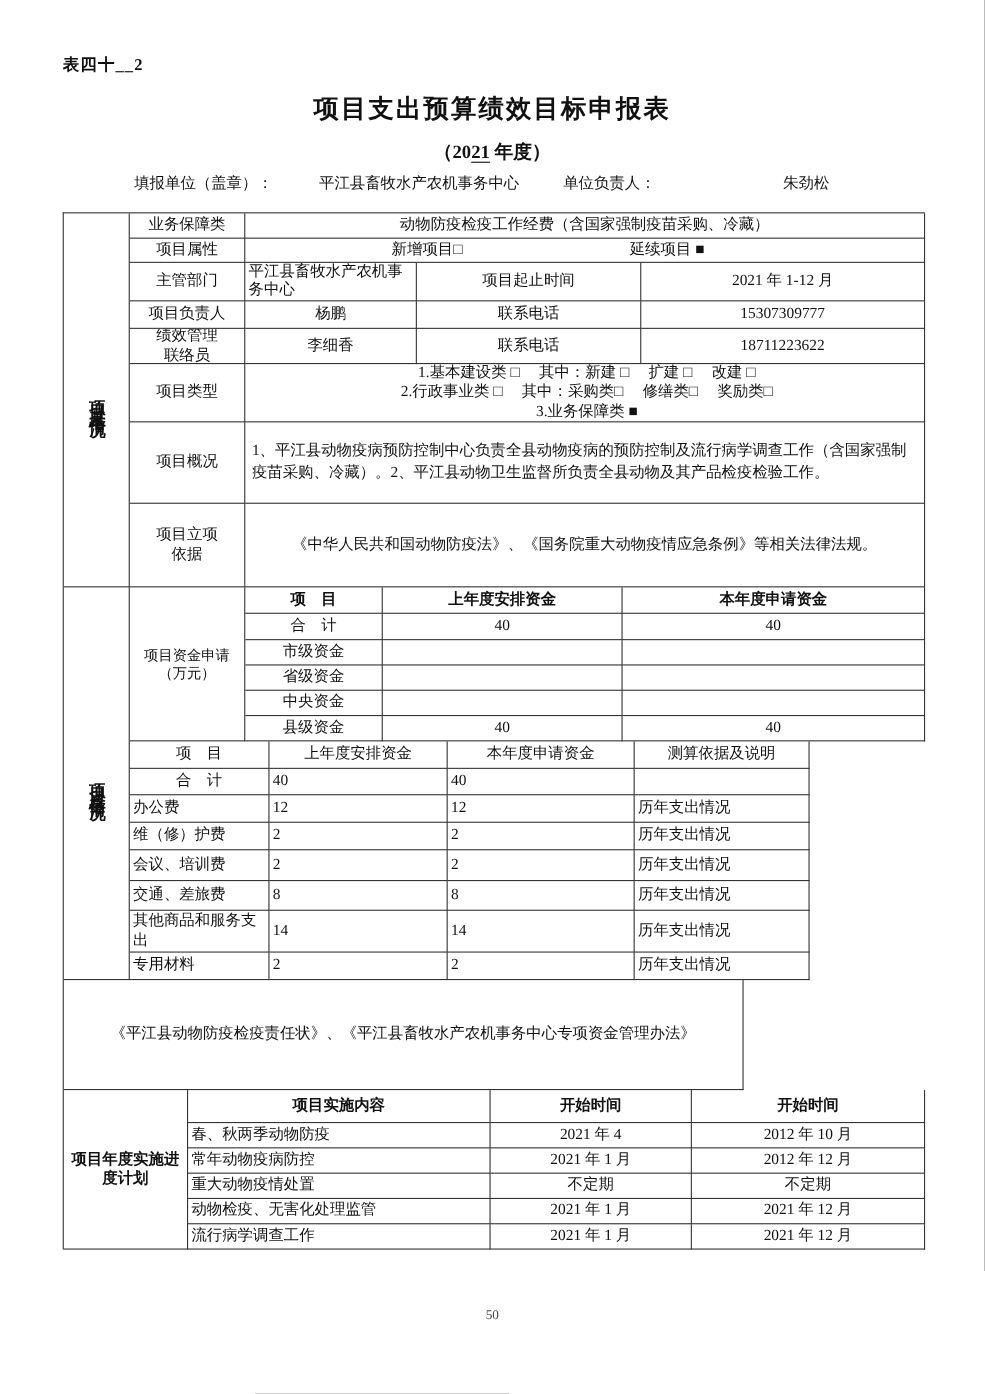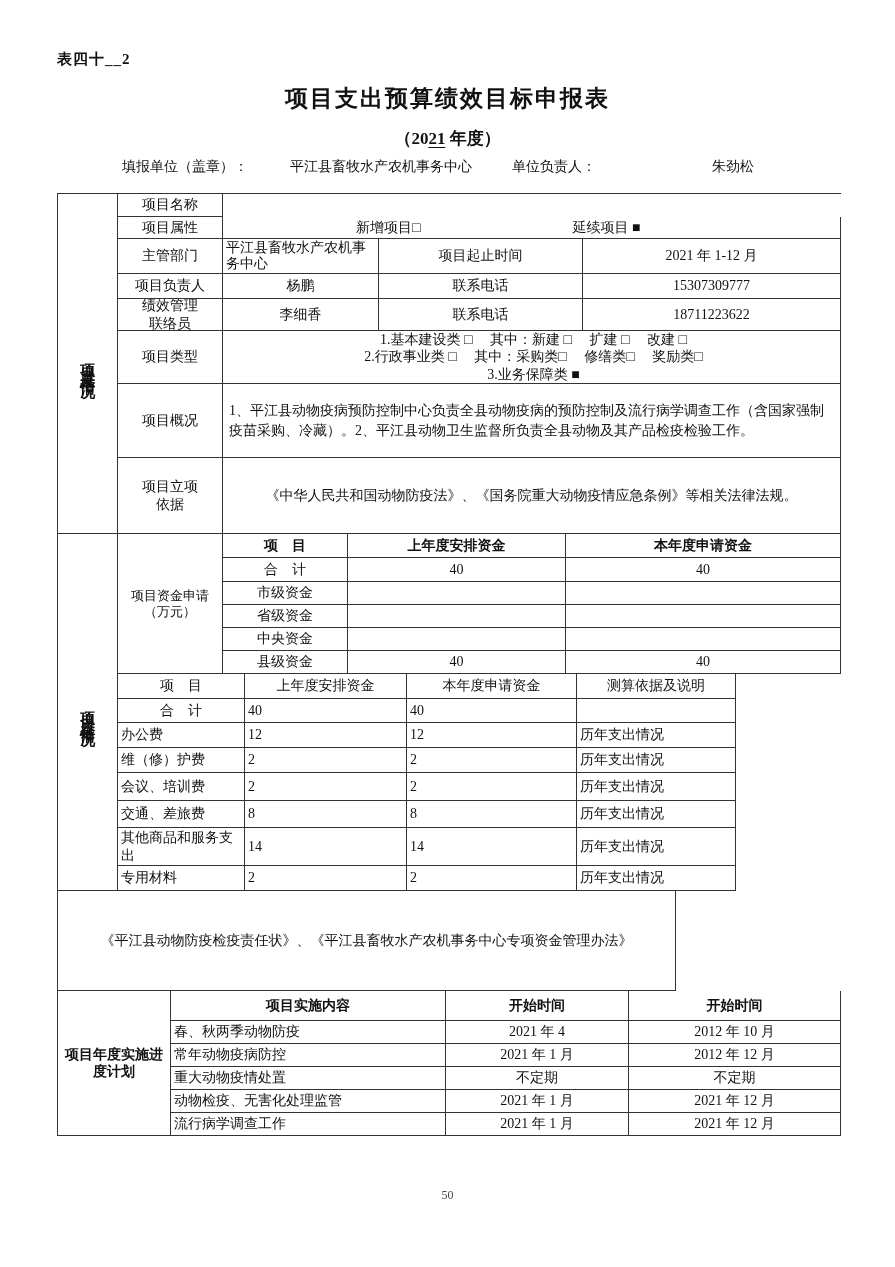--- a/index.html
+++ b/index.html
@@ -48,21 +48,22 @@
     <span style="left:512px">单位负责人：</span>
     <span style="left:712px">朱劲松</span>
   </div>
 
   <div class="grid">
 
     <div class="sec">
       <div class="c vert" style="width:60px;height:340px">项目基本情况</div>
       <div style="width:723px">
         <div class="r">
-          <div class="c" style="width:105px;height:23px">项目名称</div>
+          <div class="c" style="width:105px;height:23px">业务保障类</div>
+          <div class="c" style="width:618px;height:23px">动物防疫检疫工作经费（含国家强制疫苗采购、冷藏）</div>
         </div>
         <div class="r">
           <div class="c" style="width:105px;height:22px">项目属性</div>
           <div class="c attr-cell" style="width:618px;height:22px">
             <span>新增项目□</span>
             <span>延续项目 ■</span>
           </div>
         </div>
         <div class="r">
           <div class="c" style="width:105px;height:35px">主管部门</div>

